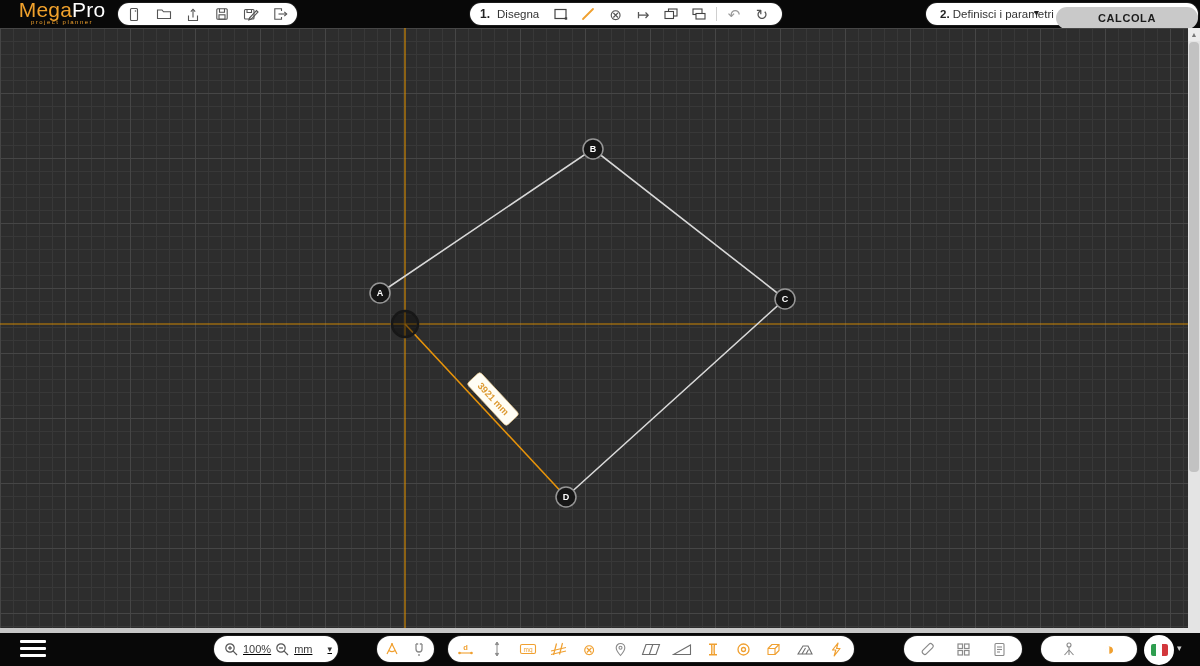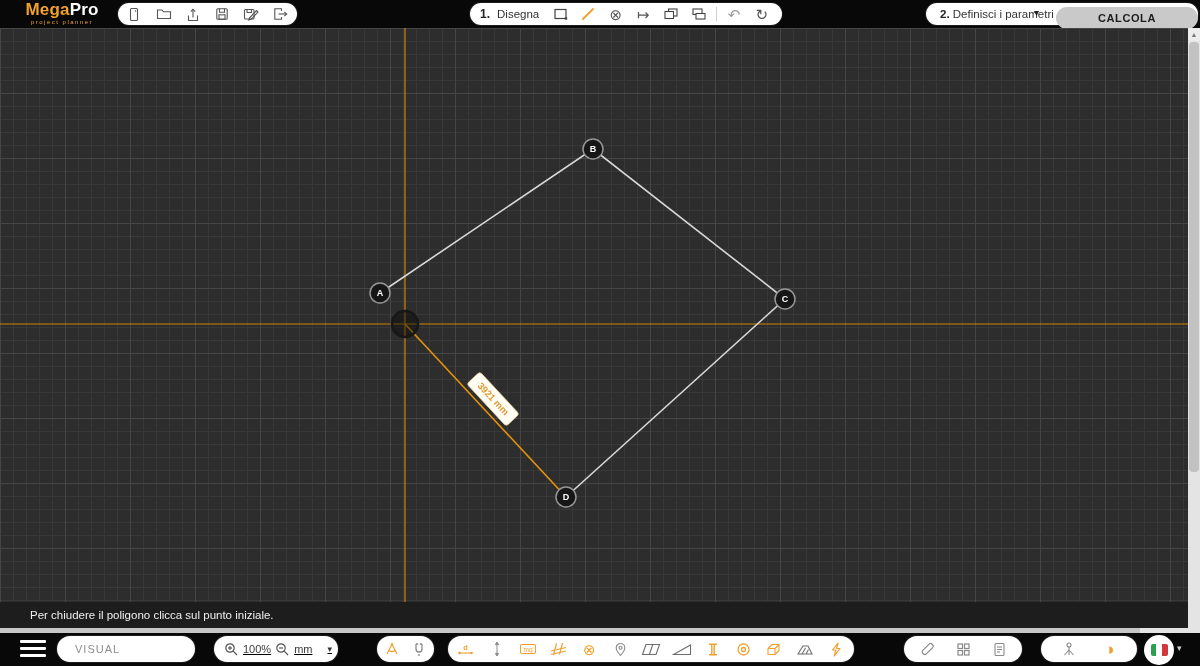--- a/index.html
+++ b/index.html
@@ -12,21 +12,21 @@
   .pill { position:absolute; background:#fff; border-radius:13px; display:flex;
           align-items:center; box-shadow:0 0 0 1px rgba(255,255,255,0.08); }
   .icon-btn { display:flex; align-items:center; justify-content:center; cursor:pointer;
               width:26px; height:20px; }
   svg.ic { display:block; }
   .glyph { font-size:15px; line-height:1; color:#555; }
   .glyph.orange { color:#f0a030; }
 
   
   #logo { position:absolute; left:12px; top:1px; width:100px; text-align:center; }
-  #logo .l1 { font-size:17px; font-weight:bold; letter-spacing:0.2px; line-height:18px;}
+  #logo .l1 { font-size:21px; font-weight:normal; letter-spacing:0.2px; line-height:18px;}
   #logo .mega { color:#f0a12c; } #logo .pro { color:#ffffff; }
   #logo .tagline { font-size:6px; color:#f0a12c; letter-spacing:1.5px; line-height:6px; }
 
   
   #file-pill { left:118px; top:3px; width:179px; height:22px; justify-content:space-evenly; }
   #draw-pill { left:470px; top:3px; width:312px; height:22px; padding:0 10px; gap:7px; }
   #draw-pill .step { font-size:12px; font-weight:bold; color:#222; }
   #draw-pill .ttl  { font-size:11.5px; color:#333; margin-right:4px; }
   .vdiv { width:1px; height:14px; background:#cfcfcf; }
   #params-pill { left:926px; top:3px; width:272px; height:22px; }
@@ -217,44 +217,38 @@
       <circle r="10" fill="#161616" stroke="#969696" stroke-width="1.5"></circle>
       <text fill="#fff" font-size="9" font-weight="bold" text-anchor="middle" dy="3">D</text>
     </g>
 
     <g transform="translate(493,371) rotate(47)">
       <rect x="-29" y="-9" width="58" height="18" rx="3" fill="#fffdf4" stroke="#e3c48a" stroke-width="0.7"></rect>
       <text fill="#dd9a33" font-size="9.5" font-weight="bold" text-anchor="middle" dy="3">3921 mm</text>
     </g>
   </svg>
 
-  <div id="status-bar">
-    <span>Per chiudere il poligono clicca sul punto iniziale.</span>
-  </div>
 </div>
 
 <div id="vscroll">
   <div class="arrow">▲</div>
   <div class="thumb"></div>
 </div>
 <div id="hscroll">
   <div class="thumb"></div>
 </div>
 
 <div class="bar" id="bottombar">
 
   <div id="hamburger">
       <i></i>
       <i></i>
       <i></i>
     </div>
 
-  <div class="pill" id="visual-pill">
-    <span>VISUAL</span>
-  </div>
 
   <div class="pill" id="zoomctl-pill">
     <span class="icon-btn">
       <svg class="ic" width="15" height="15" viewBox="0 0 15 15">
           <g fill="none" stroke="#555" stroke-width="1.2">
             <circle cx="6" cy="6" r="4.2"></circle>
             <line x1="9.2" y1="9.2" x2="13" y2="13"></line>
             <line x1="4" y1="6" x2="8" y2="6"></line>
             <line x1="6" y1="4" x2="6" y2="8"></line>
           </g>

